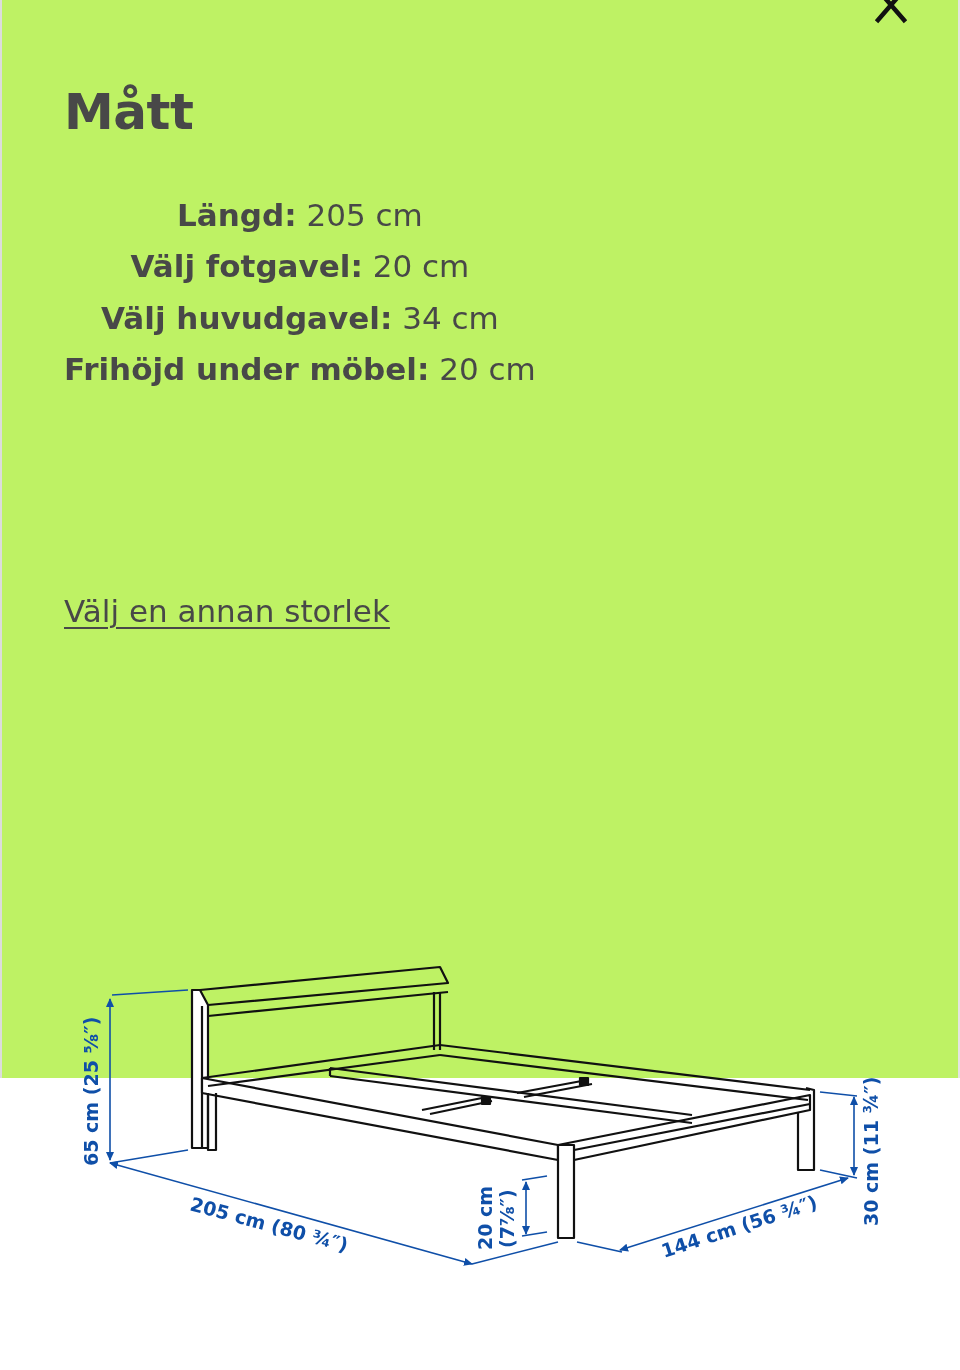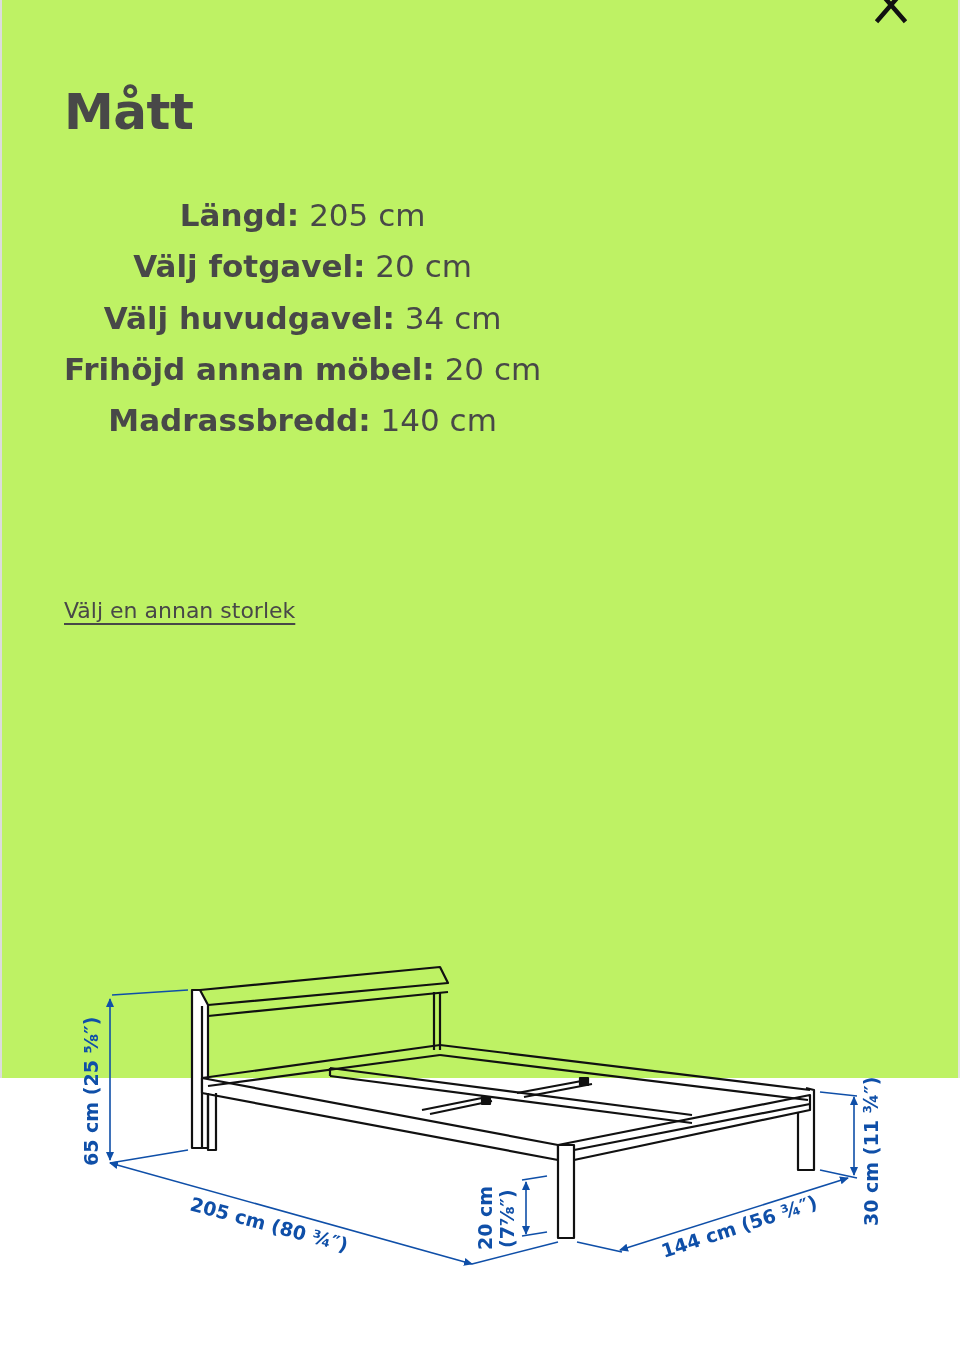--- a/index.html
+++ b/index.html
@@ -7,21 +7,21 @@
          font-family: "DejaVu Sans", sans-serif; color: #484848; }
   .panel { position: absolute; left: 0; top: 0; width: 960px; height: 1078px;
            box-sizing: border-box; border-left: 2px solid #dcdcdc; border-right: 2px solid #e4e4e4; background: #bef264; }
   .close-btn { position: absolute; left: 868px; top: -14px; width: 42px; height: 40px; cursor: pointer; }
   .title { position: absolute; left: 62px; top: 82px; margin: 0; font-size: 50px; font-weight: bold;
            color: #484848; letter-spacing: -0.5px; line-height: 60px; }
   .dims { position: absolute; left: 62px; top: 190px; margin: 0; padding: 0; list-style: none; text-align: center; }
   .dims li { font-size: 31px; line-height: 51.3px; color: #484848; white-space: nowrap; }
   .dims .lbl { font-weight: bold; }
   .dims .val { font-weight: normal; }
-  .size-link { position: absolute; left: 62px; top: 589px; font-size: 22px; line-height: 44px;
+  .size-link { position: absolute; left: 62px; top: 589px; font-size: 31px; line-height: 44px;
                color: #484848; text-decoration: underline; text-underline-offset: 5px;
                text-decoration-thickness: 2px; cursor: pointer; }
   .diagram { position: absolute; left: 60px; top: 950px; width: 860px; height: 320px; }
   .dimtext { font-family: "DejaVu Sans", sans-serif; font-weight: bold; fill: #0f4fa8; font-size: 19px; }
 </style>
 </head>
 <body>
 
 <div class="panel">
 
@@ -30,22 +30,21 @@
       <path d="M8 4 L34 34 M34 4 L8 34" stroke="#111" stroke-width="4.5" stroke-linecap="square" fill="none"></path>
     </svg>
   </div>
 
   <h1 class="title">Mått</h1>
 
   <ul class="dims">
     <li><span class="lbl">Längd:</span> <span class="val">205 cm</span></li>
     <li><span class="lbl">Välj fotgavel:</span> <span class="val">20 cm</span></li>
     <li><span class="lbl">Välj huvudgavel:</span> <span class="val">34 cm</span></li>
-    <li><span class="lbl">Frihöjd annan möbel:</span> <span class="val">20 cm</span></li>
-    <li><span class="lbl">Madrassbredd:</span> <span class="val">140 cm</span></li>
+    <li><span class="lbl">Frihöjd under möbel:</span> <span class="val">20 cm</span></li>
   </ul>
 
   <a class="size-link">Välj en annan storlek</a>
 
   <svg class="diagram" viewBox="60 950 860 320" width="860" height="320">
     <defs>
       <marker id="arr" markerWidth="10" markerHeight="10" refX="8" refY="5" orient="auto-start-reverse" markerUnits="userSpaceOnUse">
         <path d="M0 1 L9 5 L0 9 Z" fill="#0f4fa8"></path>
       </marker>
     </defs>

